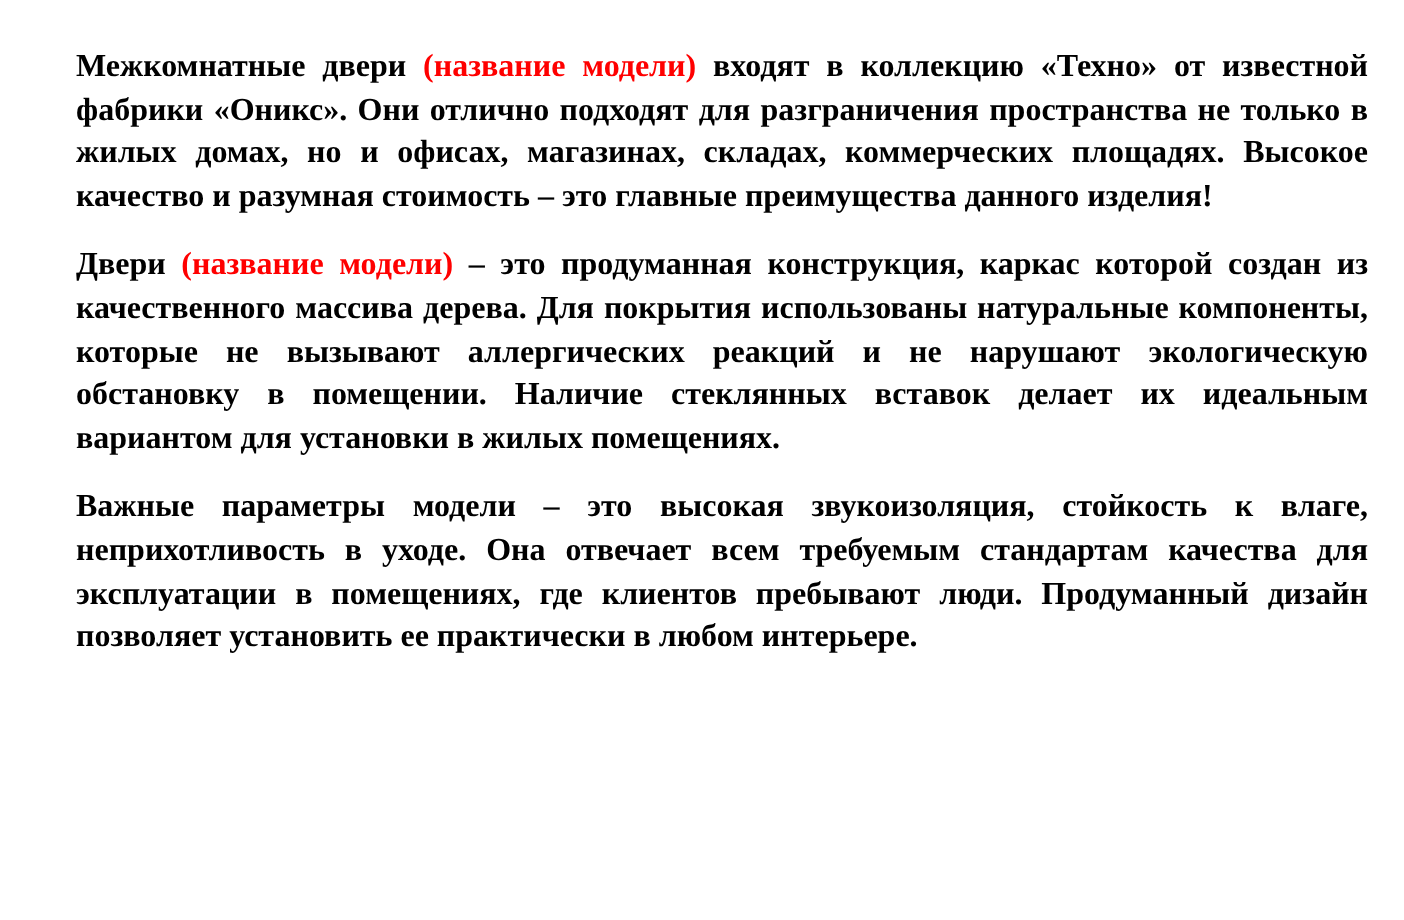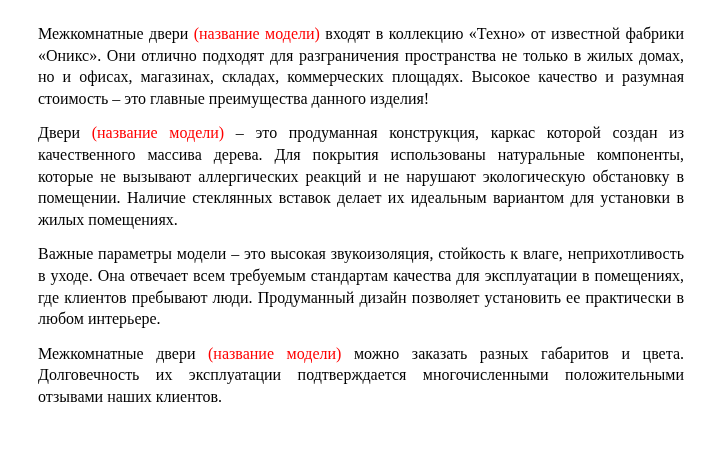--- a/index.html
+++ b/index.html
@@ -19,31 +19,31 @@
     padding: 23px 18px 0 38px;
     background: var(--page-bg, #ffffff);
     font-family: "Liberation Serif", "DejaVu Serif", serif;
     font-size: 16px;
     line-height: 21.6px;
     color: var(--text-color, #000000);
   }
   .page p {
     margin: 0 0 13px 0;
     text-align: justify;
+    font-weight: bold;
   }
   .seg-highlight {
     color: var(--highlight-color, #ff0000);
   }
 </style>
 </head>
 <body>
 
 <div class="page">
 
   <p><span>Межкомнатные двери </span><span class="seg-highlight">(название модели)</span><span> входят в коллекцию «Техно» от известной фабрики «Оникс». Они отлично подходят для разграничения пространства не только в жилых домах, но и офисах, магазинах, складах, коммерческих площадях. Высокое качество и разумная стоимость – это главные преимущества данного изделия!</span></p>
 
   <p><span>Двери </span><span class="seg-highlight">(название модели)</span><span> – это продуманная конструкция, каркас которой создан из качественного массива дерева. Для покрытия использованы натуральные компоненты, которые не вызывают аллергических реакций и не нарушают экологическую обстановку в помещении. Наличие стеклянных вставок делает их идеальным вариантом для установки в жилых помещениях.</span></p>
 
   <p><span>Важные параметры модели – это высокая звукоизоляция, стойкость к влаге, неприхотливость в уходе. Она отвечает всем требуемым стандартам качества для эксплуатации в помещениях, где клиентов пребывают люди. Продуманный дизайн позволяет установить ее практически в любом интерьере.</span></p>
 
-  <p><span>Межкомнатные двери </span><span class="seg-highlight">(название модели)</span><span> можно заказать разных габаритов и цвета. Долговечность их эксплуатации подтверждается многочисленными положительными отзывами наших клиентов.</span></p>
 
 </div>
 
 </body></html>

